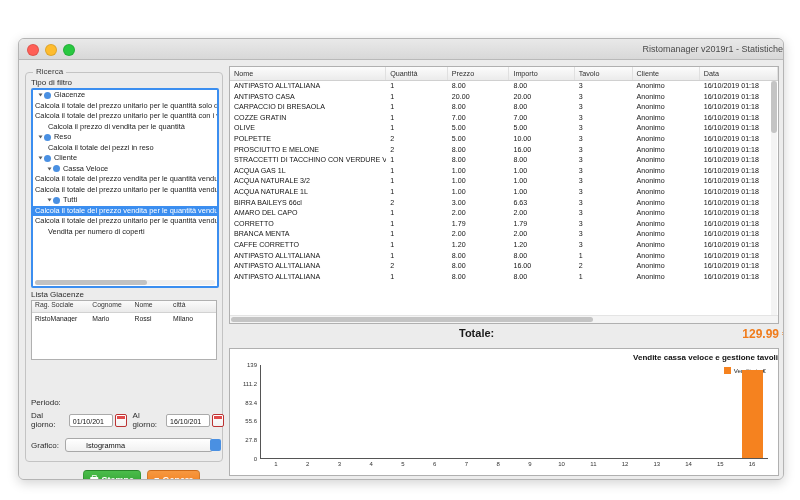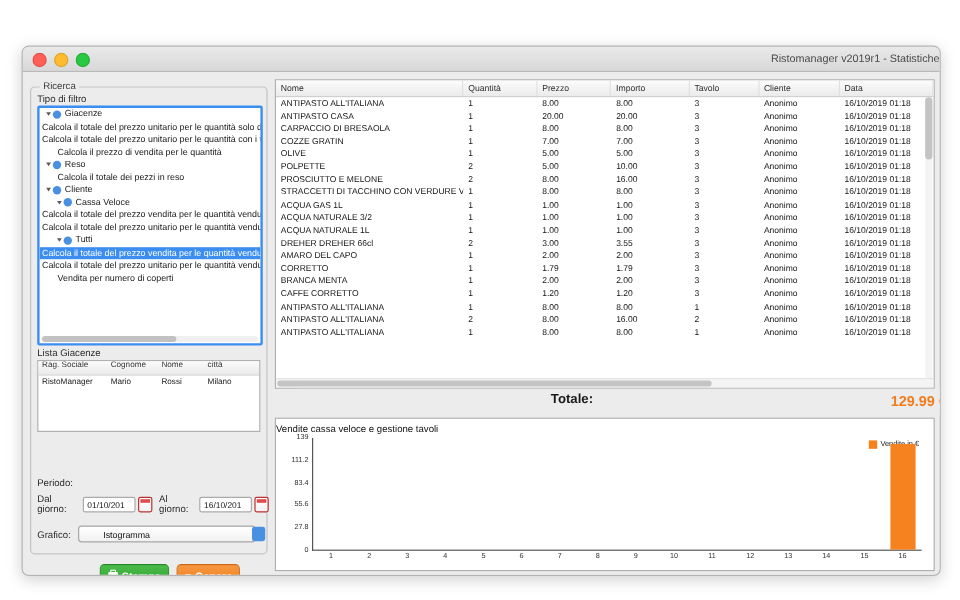--- a/index.html
+++ b/index.html
@@ -361,23 +361,23 @@
   .chart-panel {
     position: absolute;
     left: 210px;
     top: 288px;
     width: 548px;
     height: 126px;
     background: #ffffff;
     border: 1px solid #b0b0b0;
   }
   .chart-title {
-    text-align: left;
+    text-align: right;
     font-size: 8px;
-    font-weight: normal;
+    font-weight: bold;
     color: #111;
     margin-top: 4px;
   }
   .plot {
     position: absolute;
     left: 30px;
     top: 16px;
     right: 10px;
     bottom: 16px;
   }
@@ -681,24 +681,24 @@
             <div class="trow">
               <div class="w-nome">ACQUA NATURALE 1L</div>
               <div class="w-qta">1</div>
               <div class="w-prezzo">1.00</div>
               <div class="w-importo">1.00</div>
               <div class="w-tavolo">3</div>
               <div class="w-cliente">Anonimo</div>
               <div class="w-data">16/10/2019 01:18</div>
             </div>
             <div class="trow">
-              <div class="w-nome">DREHER DREHER 66cl</div>
+              <div class="w-nome">BIRRA BAILEYS 66cl</div>
               <div class="w-qta">2</div>
               <div class="w-prezzo">3.00</div>
-              <div class="w-importo">3.55</div>
+              <div class="w-importo">6.63</div>
               <div class="w-tavolo">3</div>
               <div class="w-cliente">Anonimo</div>
               <div class="w-data">16/10/2019 01:18</div>
             </div>
             <div class="trow">
               <div class="w-nome">AMARO DEL CAPO</div>
               <div class="w-qta">1</div>
               <div class="w-prezzo">2.00</div>
               <div class="w-importo">2.00</div>
               <div class="w-tavolo">3</div>

